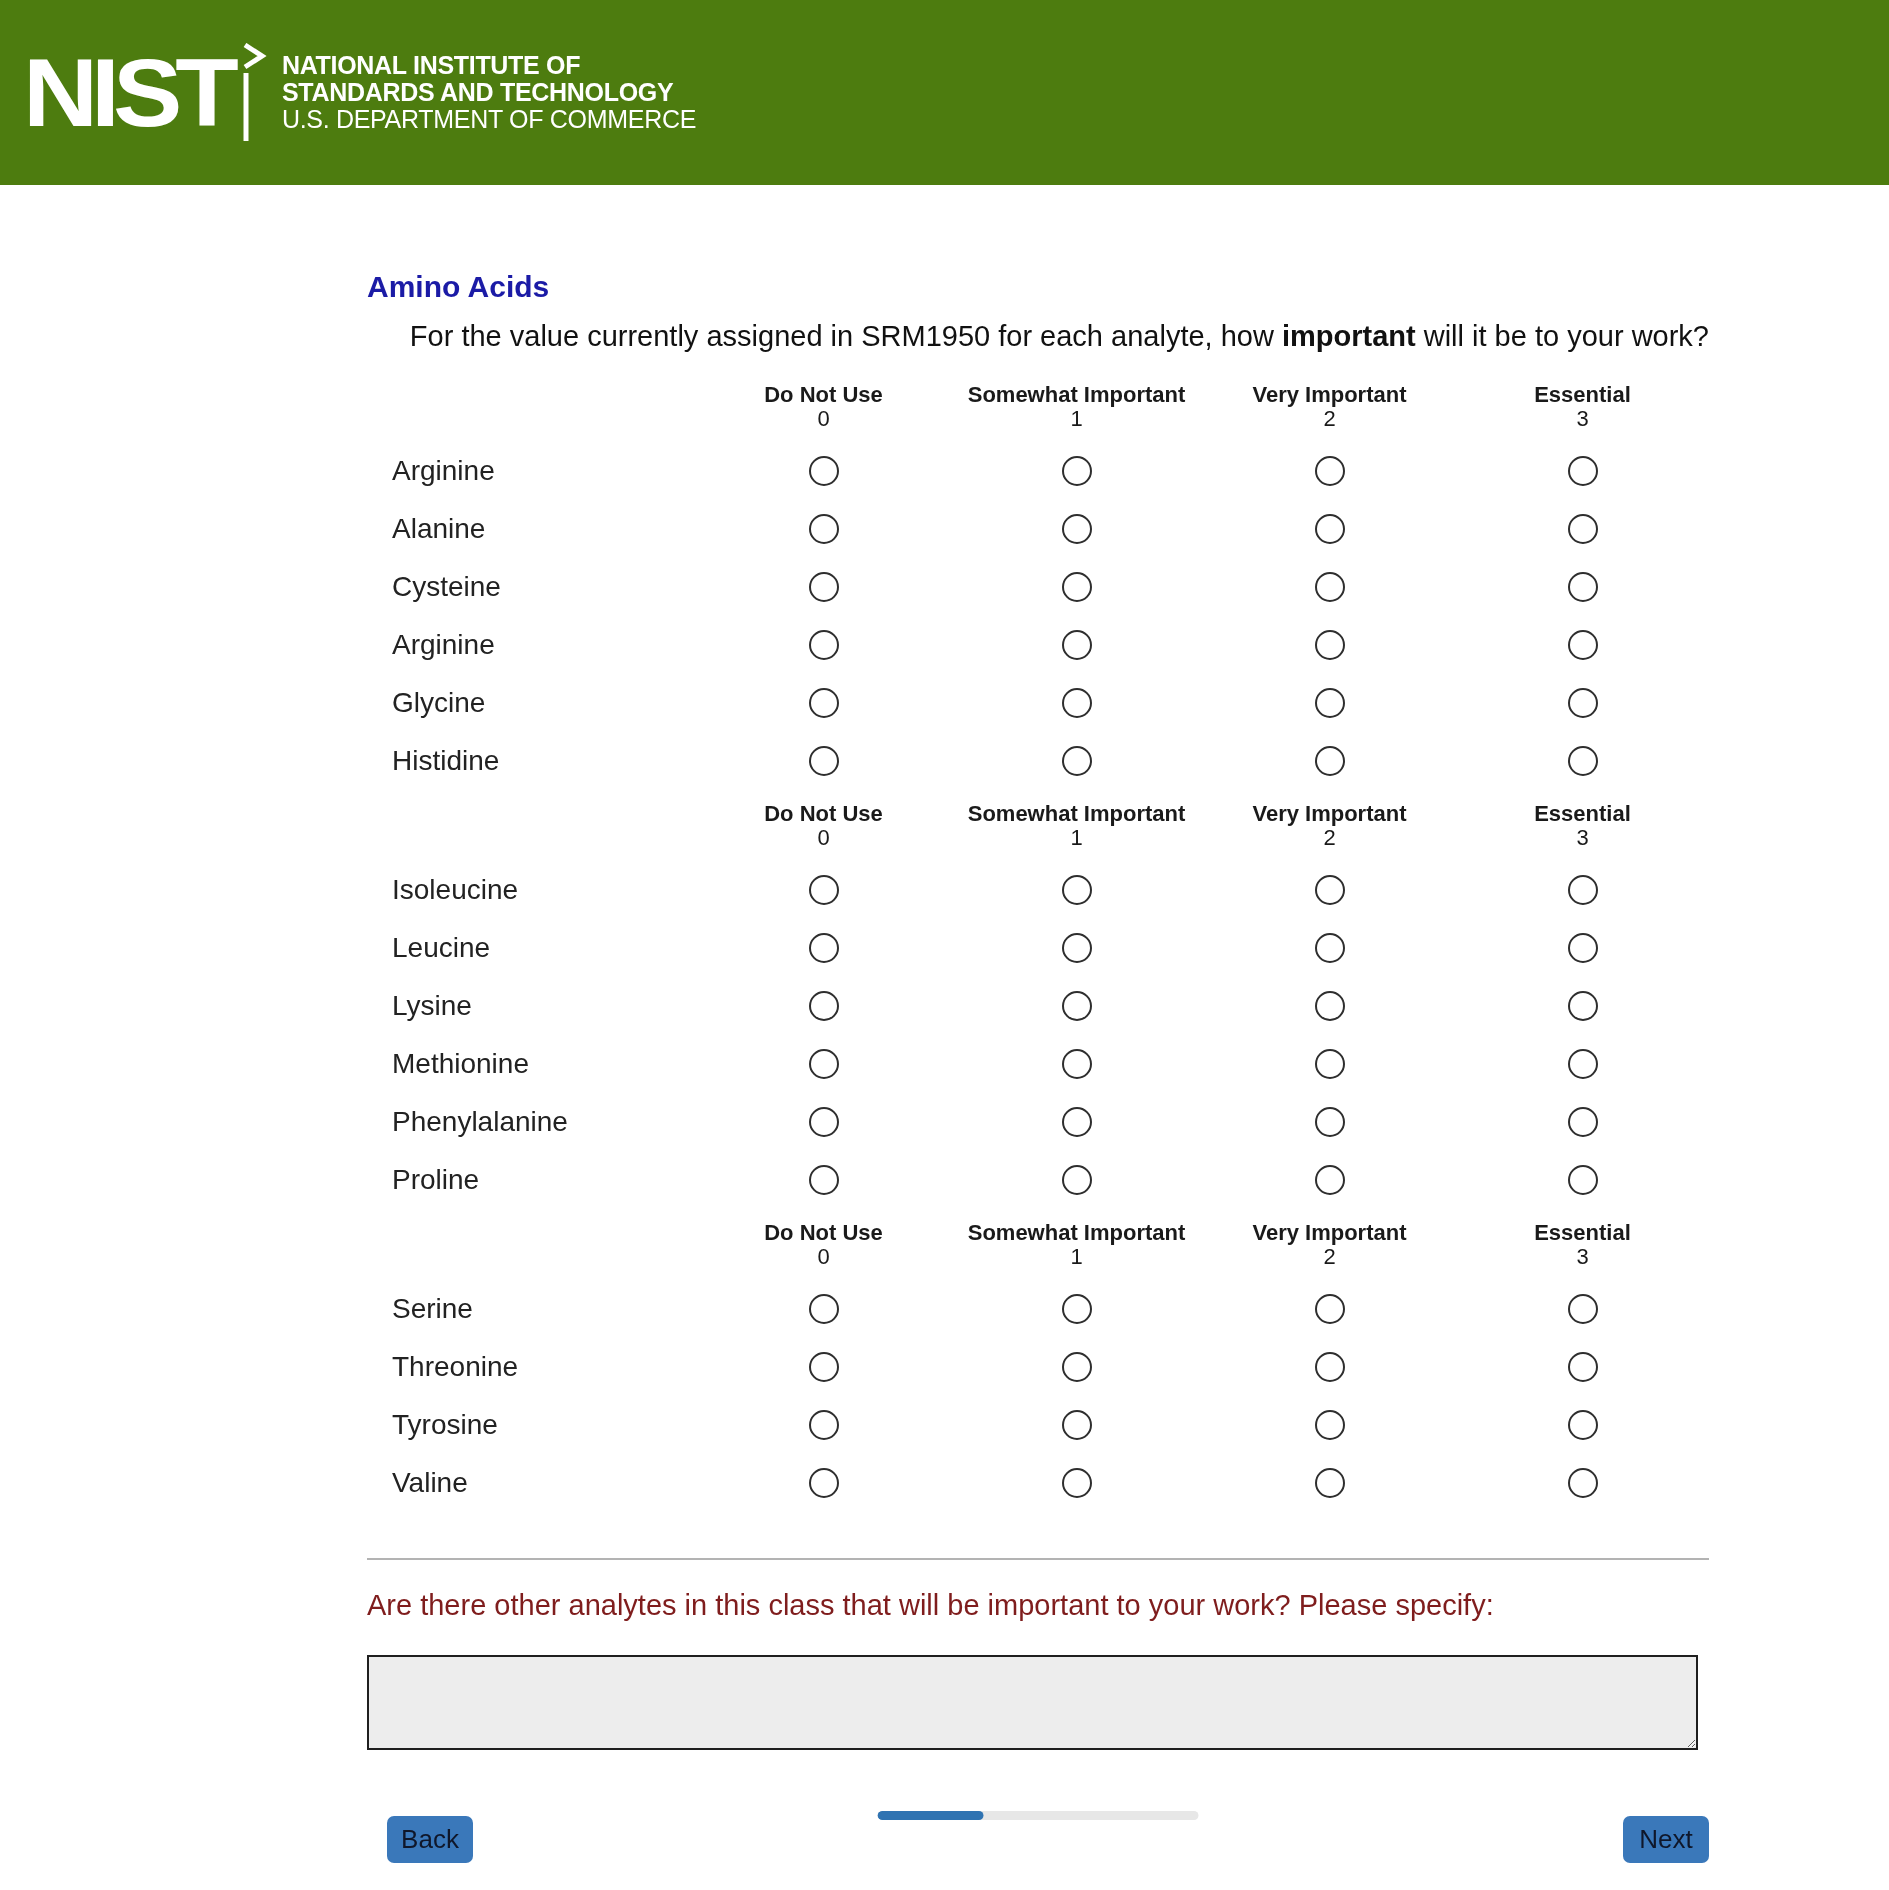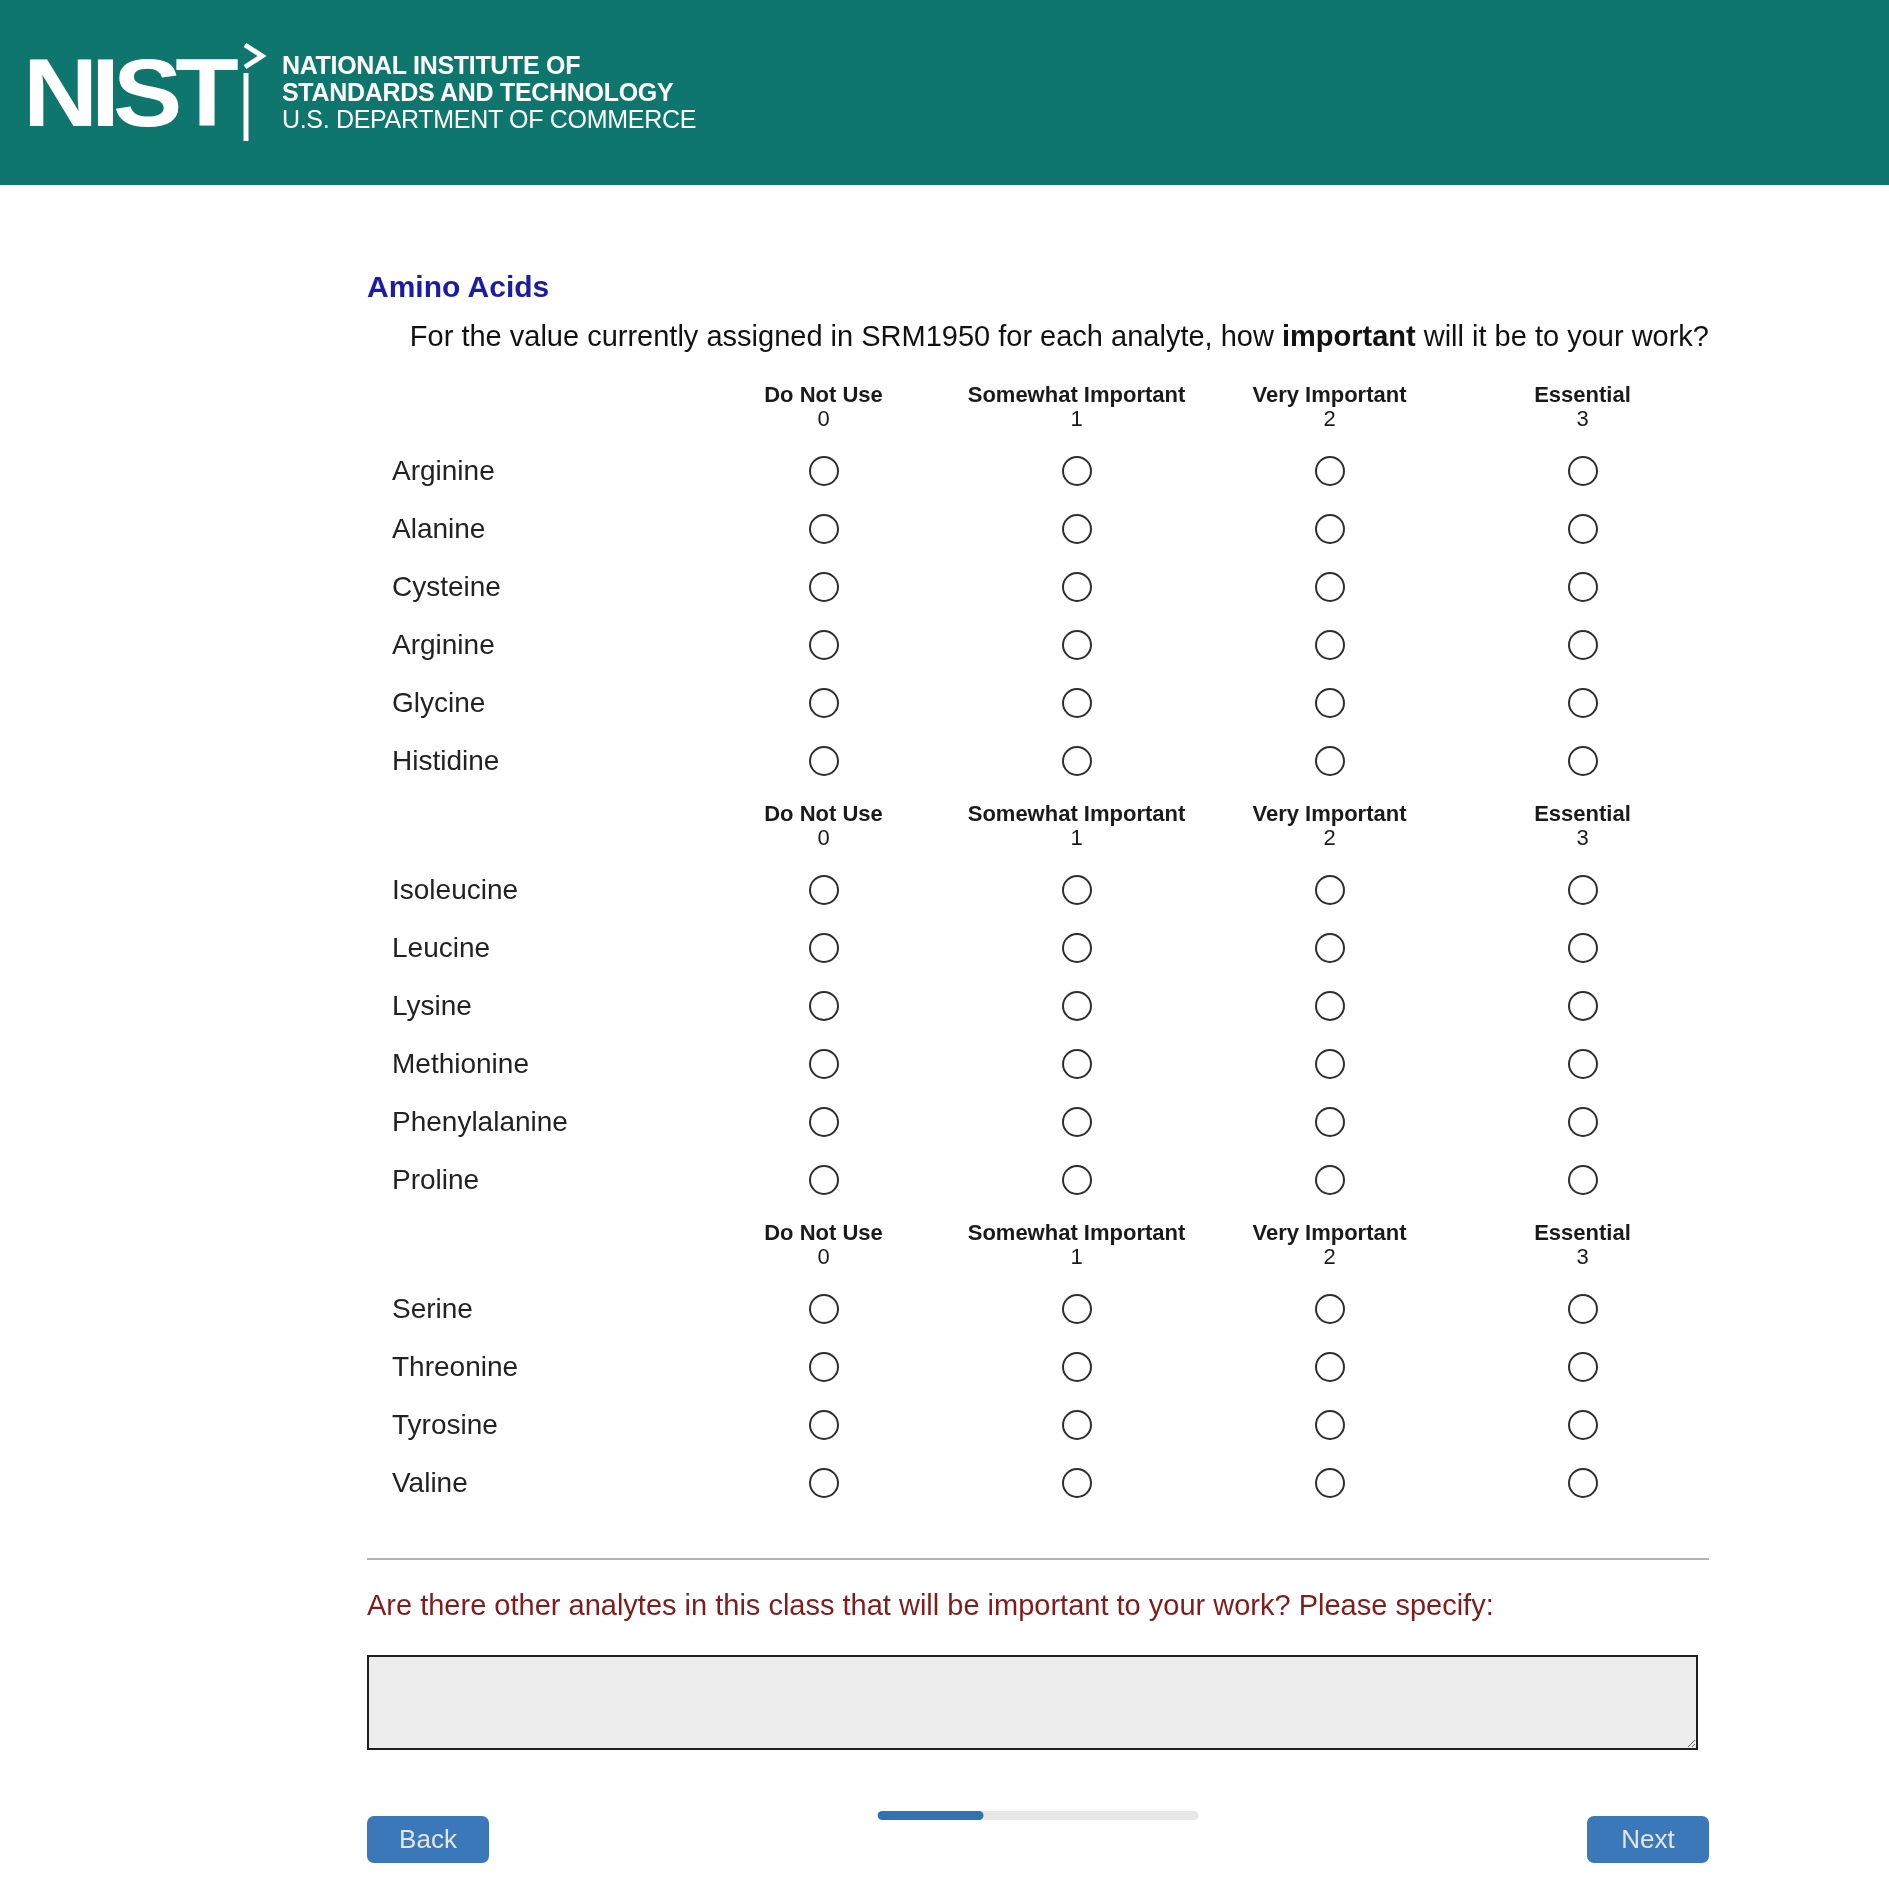--- a/index.html
+++ b/index.html
@@ -111,49 +111,50 @@
 
   
   .footer-bar {
     margin-top:61px;
     display:flex;
     align-items:flex-start;
     justify-content:space-between;
     position:relative;
   }
   .nav-button {
-    width:122px; height:47px;
+    width:86px; height:47px;
     margin-top:5px;
     background:#3a78ba;
-    color:#e5e5e5;
+    color:#0f172a;
     border:none;
     border-radius:7px;
     font-family:"Liberation Sans", sans-serif;
     font-size:26px;
     cursor:pointer;
+    margin-left:20px;
   }
   .progress-track {
     position:absolute;
     left:50%; transform:translateX(-50%);
     top:0;
     width:321px; height:9px;
     border-radius:5px;
     background:#e7e7e7;
     overflow:hidden;
   }
   .progress-fill {
     height:100%;
     background:#2f73b2;
     border-radius:5px;
   }
 </style>
 </head>
 <body>
 
-<div class="nist-header" style="background: #0f766e;">
+<div class="nist-header" style="background: #4d7c0f;">
   <div class="nist-logo">
     <span class="nist-wordmark">NIST</span>
     <svg class="nist-bracket" width="26" height="100" viewBox="0 0 26 100">
       <polyline points="3,2 20,13 3,24" fill="none" stroke="#ffffff" stroke-width="5"></polyline>
       <line x1="4" y1="30" x2="4" y2="98" stroke="#ffffff" stroke-width="5"></line>
     </svg>
     <div class="org-text">
       <div class="org-line">NATIONAL INSTITUTE OF</div>
       <div class="org-line">STANDARDS AND TECHNOLOGY</div>
       <div class="org-line light">U.S. DEPARTMENT OF COMMERCE</div>

